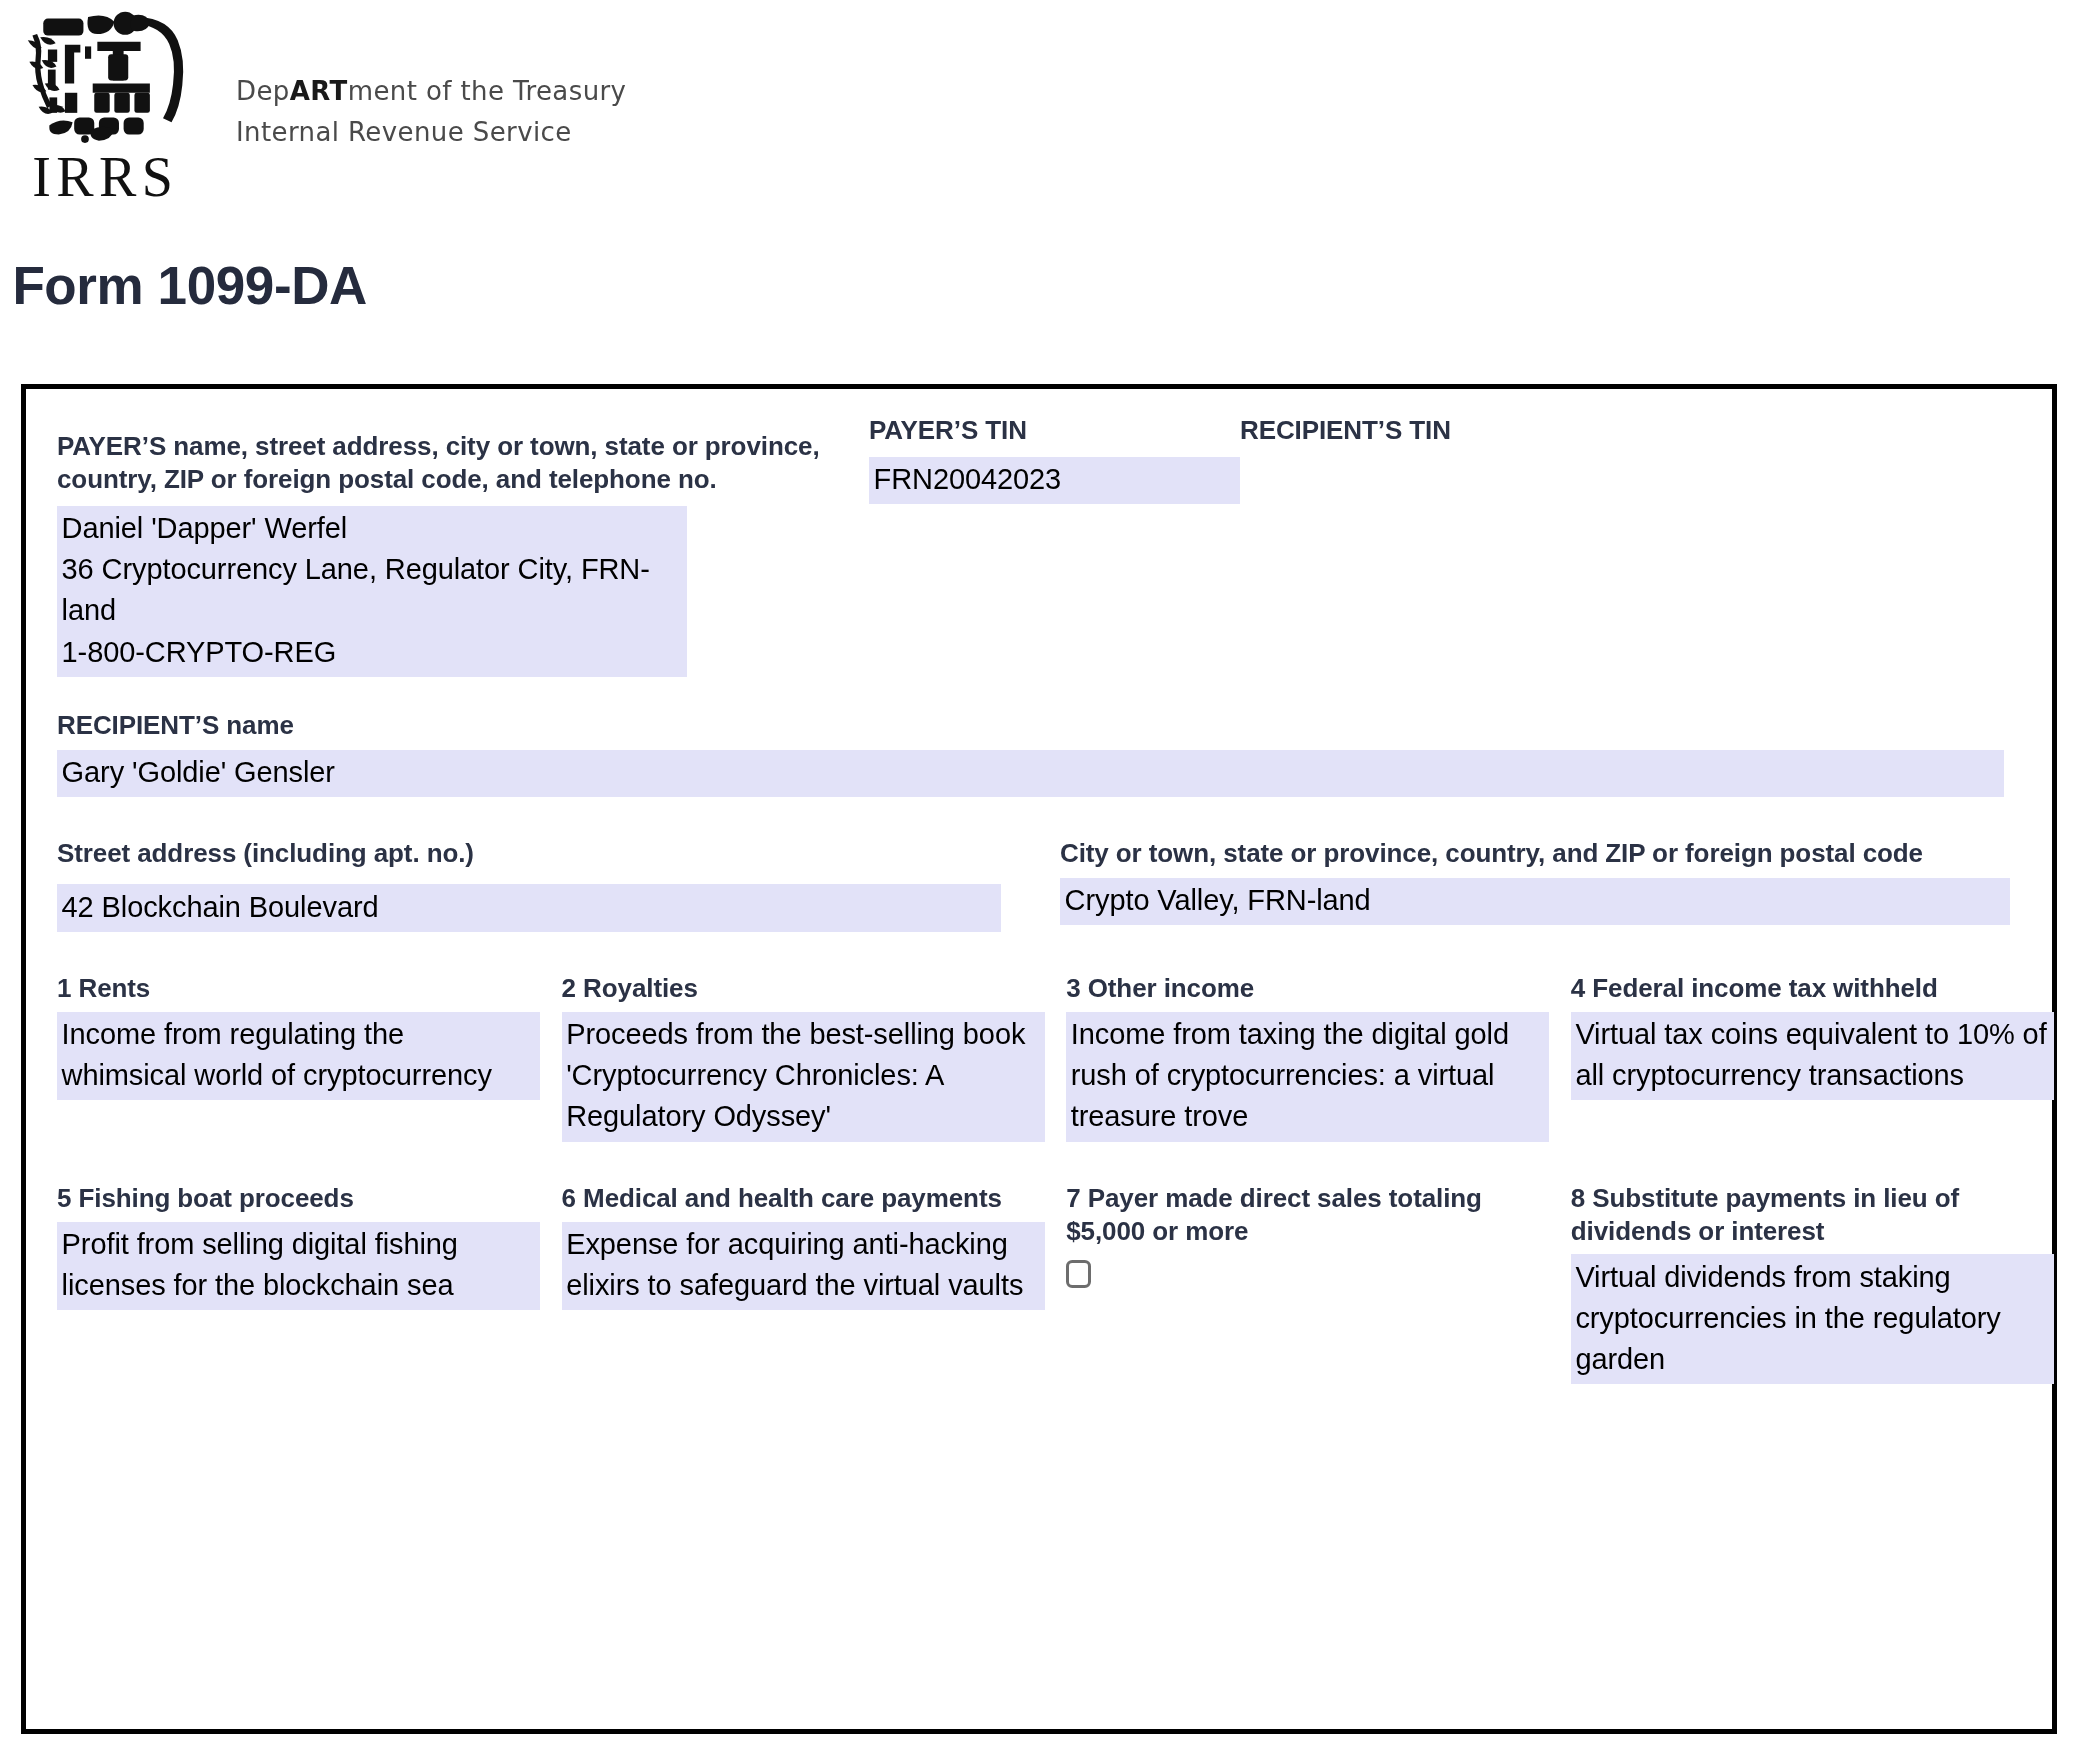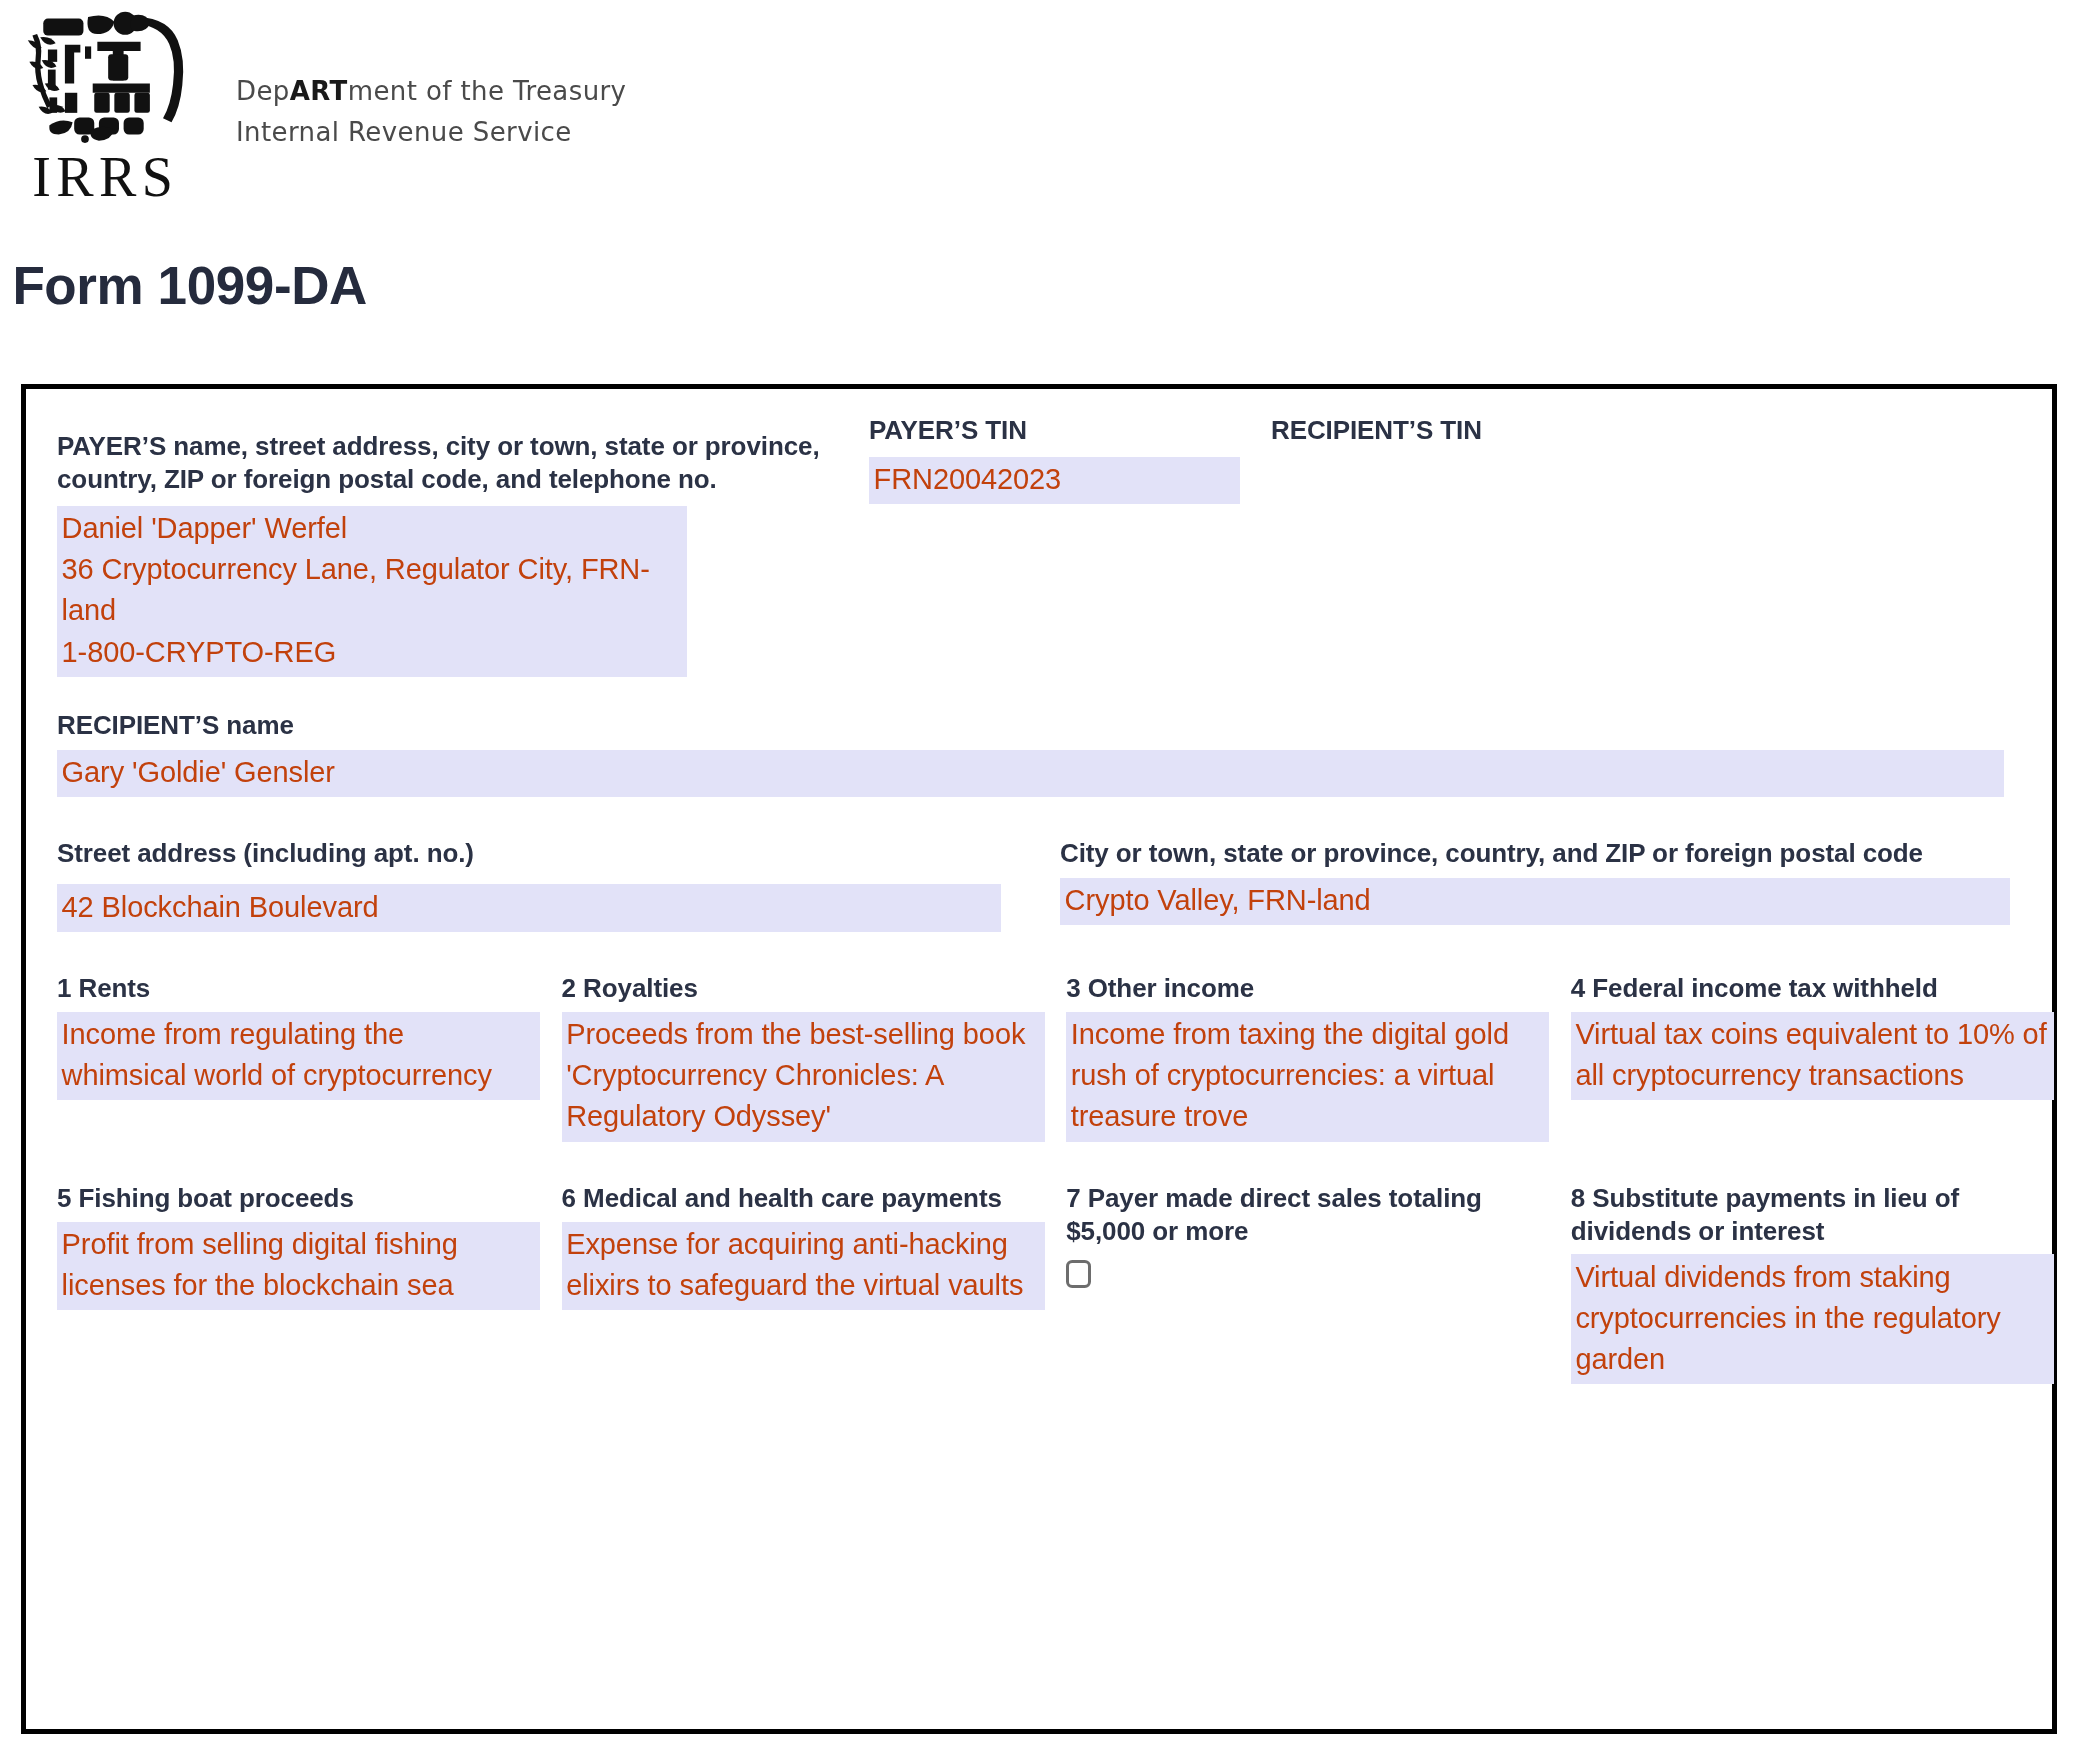--- a/index.html
+++ b/index.html
@@ -92,39 +92,39 @@
   .label {
     font-size: 26px;
     font-weight: bold;
     color: #2b3245;
     line-height: 1.28;
     letter-spacing: -0.1px;
   }
   .value {
     font-size: 29px;
     font-weight: normal;
-    color: #c2410c;
+    color: #000000;
     background: #e2e2f8;
     line-height: 1.42;
     padding: 2.3px 4.6px 3.9px 4.6px;
     display: inline-block;
     box-sizing: border-box;
     white-space: pre-line;
     letter-spacing: -0.1px;
   }
   .value.block { display: block; width: 100%; }
 
   
   .row-top {
     display: flex;
     align-items: flex-start;
   }
   .col-payer { width: 780px; flex: 0 0 780px; margin-top: 16px; }
   .col-ptin  { width: 371px;  flex: 0 0 371px; margin-left: 32px; }
-  .col-rtin  { width: 470px;  flex: 0 0 470px; margin-left: 31px; }
+  .col-rtin  { width: 470px;  flex: 0 0 470px; }
   .col-payer .value { width: 630px; margin-top: 9.3px; }
   .col-ptin .value, .col-rtin .value { width: 100%; margin-top: 9.3px; }
 
   
   .row-recipient { margin-top: 32px; }
   .row-recipient .value { width: 1947px; margin-top: 7.7px; }
 
   
   .row-addr {
     display: flex;

